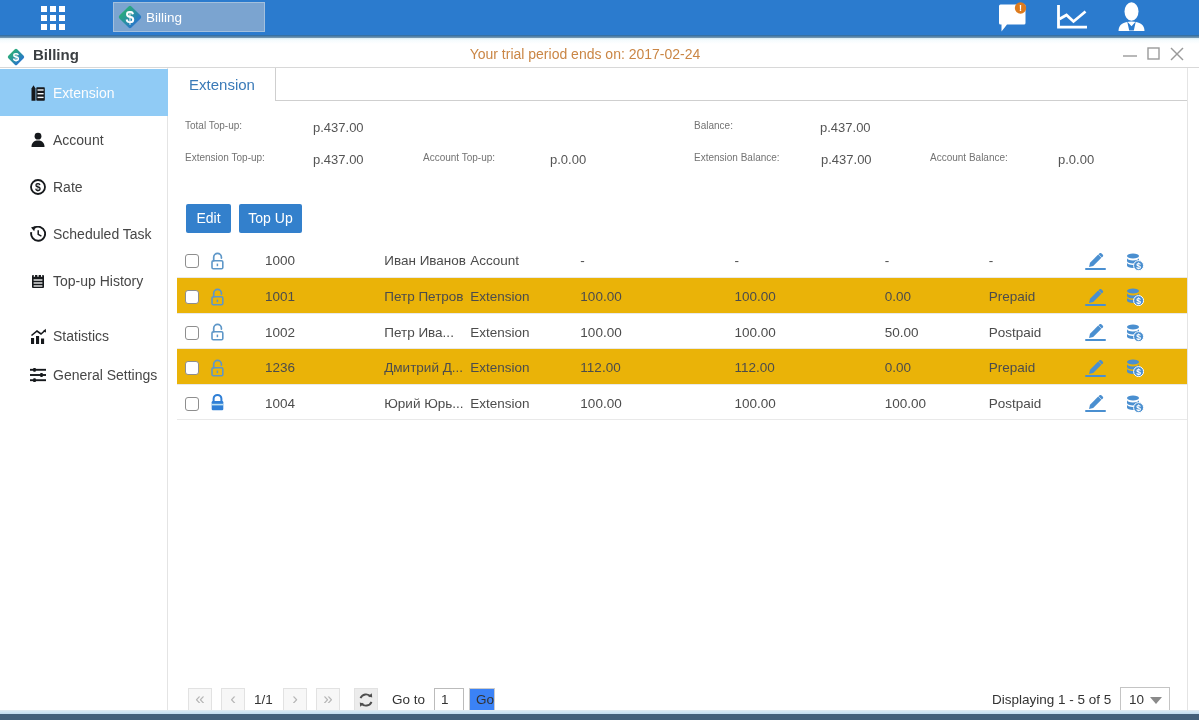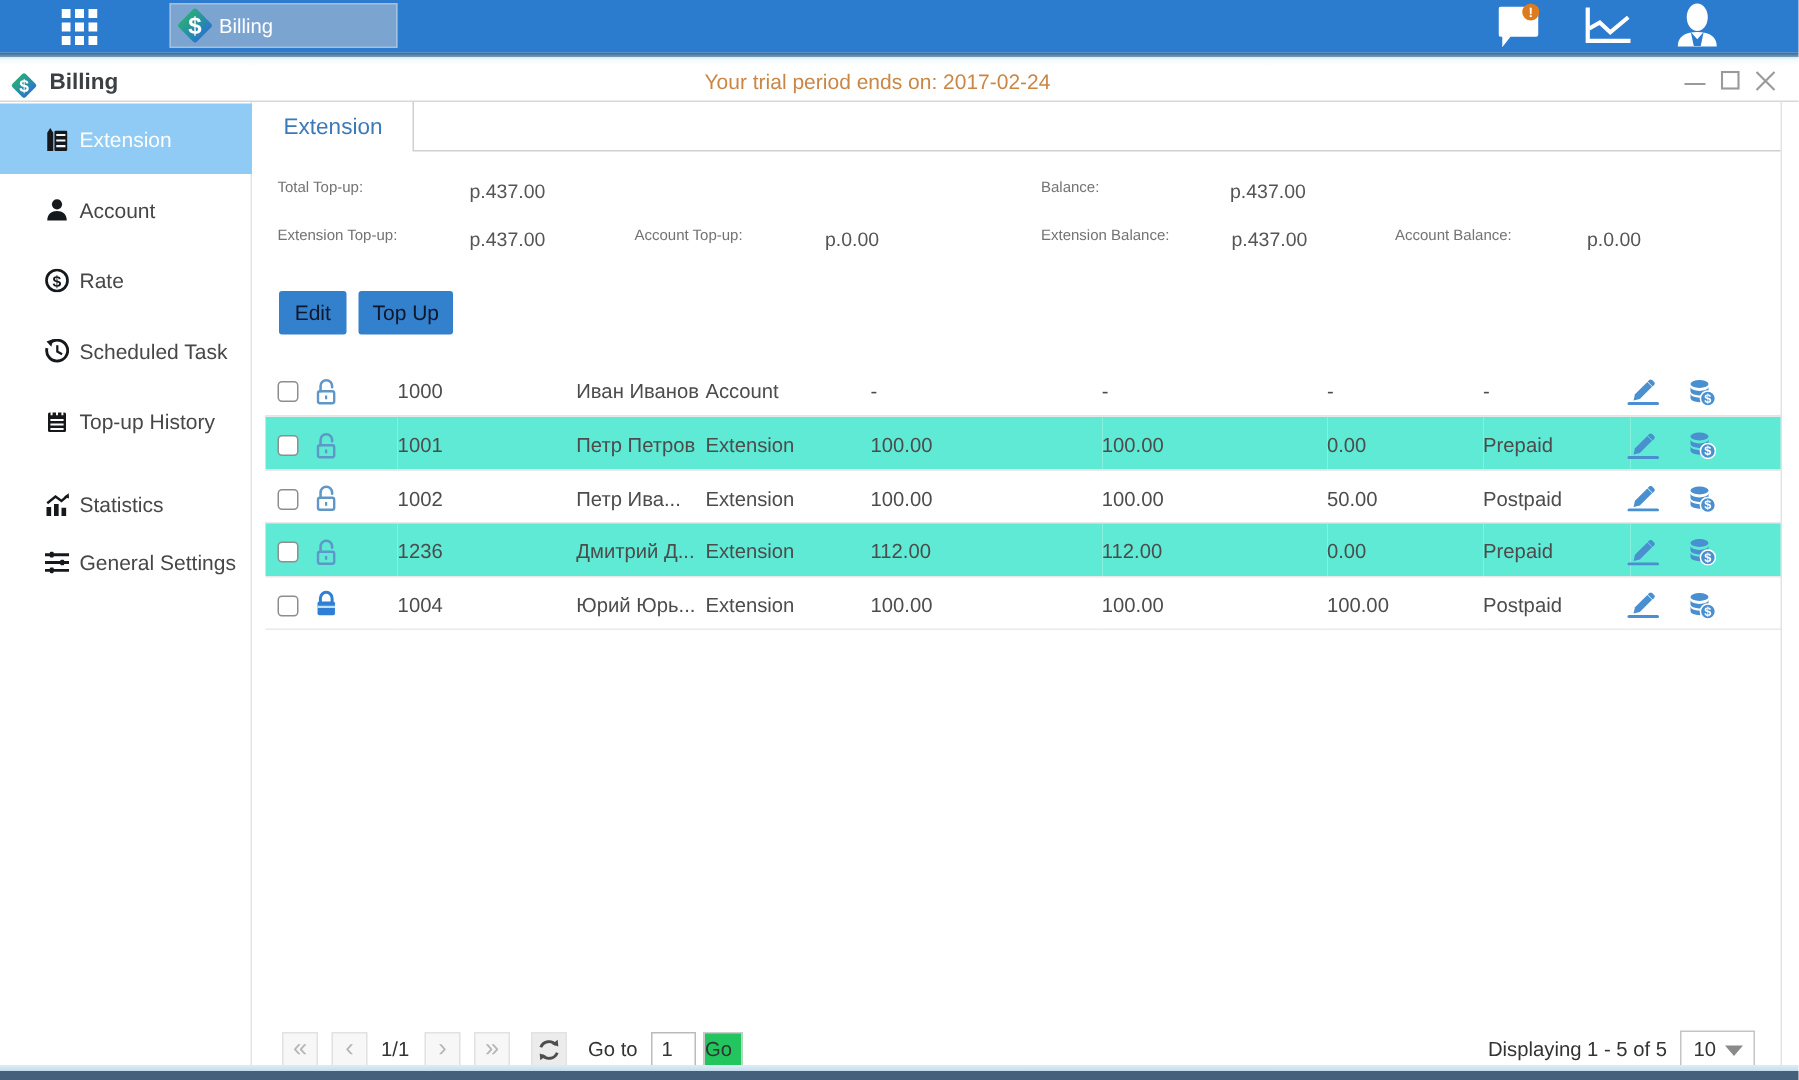--- a/index.html
+++ b/index.html
@@ -18,26 +18,26 @@
 .wc { position:absolute; top:47px; }
 
 #sidebar { left:0; top:68px; width:168px; height:645px; background:#fff; border-right:1px solid #e4e4e4; }
 .mi { position:absolute; left:0; width:168px; height:47px; display:flex; align-items:center; font-size:14px; color:#474747; }
 .mi .ic { width:16px; height:16px; margin-left:30px; margin-right:7px; flex:none; }
 .mi.sel { background:#90cbf5; color:#fdfdfd; }
 #tabline { left:276px; top:100px; width:911px; height:1px; background:#cfcfcf; }
 #tab { left:169px; top:68px; width:107px; height:33px; background:#fff; border-right:1px solid #cfcfcf; color:#3a7ab8; font-size:15px; line-height:33px; text-align:center; }
 .lbl { position:absolute; font-size:10px; font-weight:normal; color:#737373; }
 .val { position:absolute; font-size:13px; color:#555;text-align:right; }
-.btn { position:absolute; top:194px; height:29px; background:#3380cc; color:#0f172a; font-size:14px; border-radius:2px; text-align:center; line-height:29px; }
+.btn { position:absolute; top:204px; height:29px; background:#3380cc; color:#ffffff; font-size:14px; border-radius:2px; text-align:center; line-height:29px; }
 
 #tbl { left:177px; top:242px; width:1011px; border-collapse:collapse; table-layout:fixed; }
 #tbl th { height:32px; font-size:13.5px; font-weight:normal; color:#3e3e3e; border-top:1px solid #ccc; border-bottom:1px solid #ccc; text-align:center; }
 #tbl td { height:35px; font-size:13.5px; color:#4c4c4c; text-align:left; border-bottom:1px solid #e9e9e9; padding-top:3px; }
-#tbl tr.alt td { background:#5eead4; }
+#tbl tr.alt td { background:#eab308; }
 #tbl tr.r36 td { height:36px; }
 .cb { display:inline-block; width:14px; height:14px; border:1px solid #8e8e8e; border-radius:3px; background:#fff; vertical-align:middle; }
 
 .pbtn { position:absolute; top:688px; width:24px; height:23px; background:#f7f7f7; border:1px solid #e2e2e2; color:#b6b6b6; text-align:center; line-height:20px; font-size:17px; }
 #pginfo { position:absolute; top:692px; font-size:13.5px; color:#333; }
 
 #bstrip1 { left:0; top:710px; width:1199px; height:4px; background:linear-gradient(180deg,#e4e9ec 0,#d8e9f4 1px,#c2dcee 4px); }
 #bstrip2 { left:0; top:714px; width:1199px; height:6px; background:#44607a; }
 #rightline { left:1187px; top:68px; width:1px; height:643px; background:#e4e4e4; }
 </style>
@@ -373,19 +373,19 @@
         <path d="M2.5 6.2 a6 6 0 0 1 10.2 -1.6"></path>
         <path d="M13.5 9.8 a6 6 0 0 1 -10.2 1.6"></path>
       </g>
       <g fill="#4d4d4d">
         <path d="M13.8 1.2 l0.4 4.4 l-4.2 -1.4z"></path>
         <path d="M2.2 14.8 l-0.4 -4.4 l4.2 1.4z"></path>
       </g>
     </svg></div>
 <div id="pginfo2" class="abs" style="left:392px;top:692px;font-size:13.5px;color:#333">Go to</div>
 <div class="abs" style="left:434px;top:688px;width:30px;height:24px;border:1px solid #bbb;background:#fff;font-size:13.5px;color:#333;padding:3px 0 0 6px">1</div>
-<div class="abs" style="left:469px;top:688px;width:26px;height:24px;background:#22c55e;border:1px solid #ccc;text-align:left;line-height:22px;font-size:13.5px;color:#333">Go</div>
+<div class="abs" style="left:469px;top:688px;width:26px;height:24px;background:#3b82f6;border:1px solid #ccc;text-align:right;line-height:22px;font-size:13.5px;color:#333">Go</div>
 <div class="abs" style="left:992px;top:692px;font-size:13.5px;color:#333">Displaying 1 - 5 of 5</div>
 <div class="abs" style="left:1120px;top:687px;width:50px;height:25px;border:1px solid #c4c4c4;background:#fff;font-size:13.5px;color:#333;padding:4px 0 0 8px">10</div>
 <div class="abs" style="left:1150px;top:697px;width:0;height:0;border-left:6px solid transparent;border-right:6px solid transparent;border-top:7px solid #8a8a8a"></div>
 <div class="abs" id="bstrip1"></div>
 <div class="abs" id="bstrip2"></div>
 <div class="abs" id="rightline"></div>
 
 </body></html>

